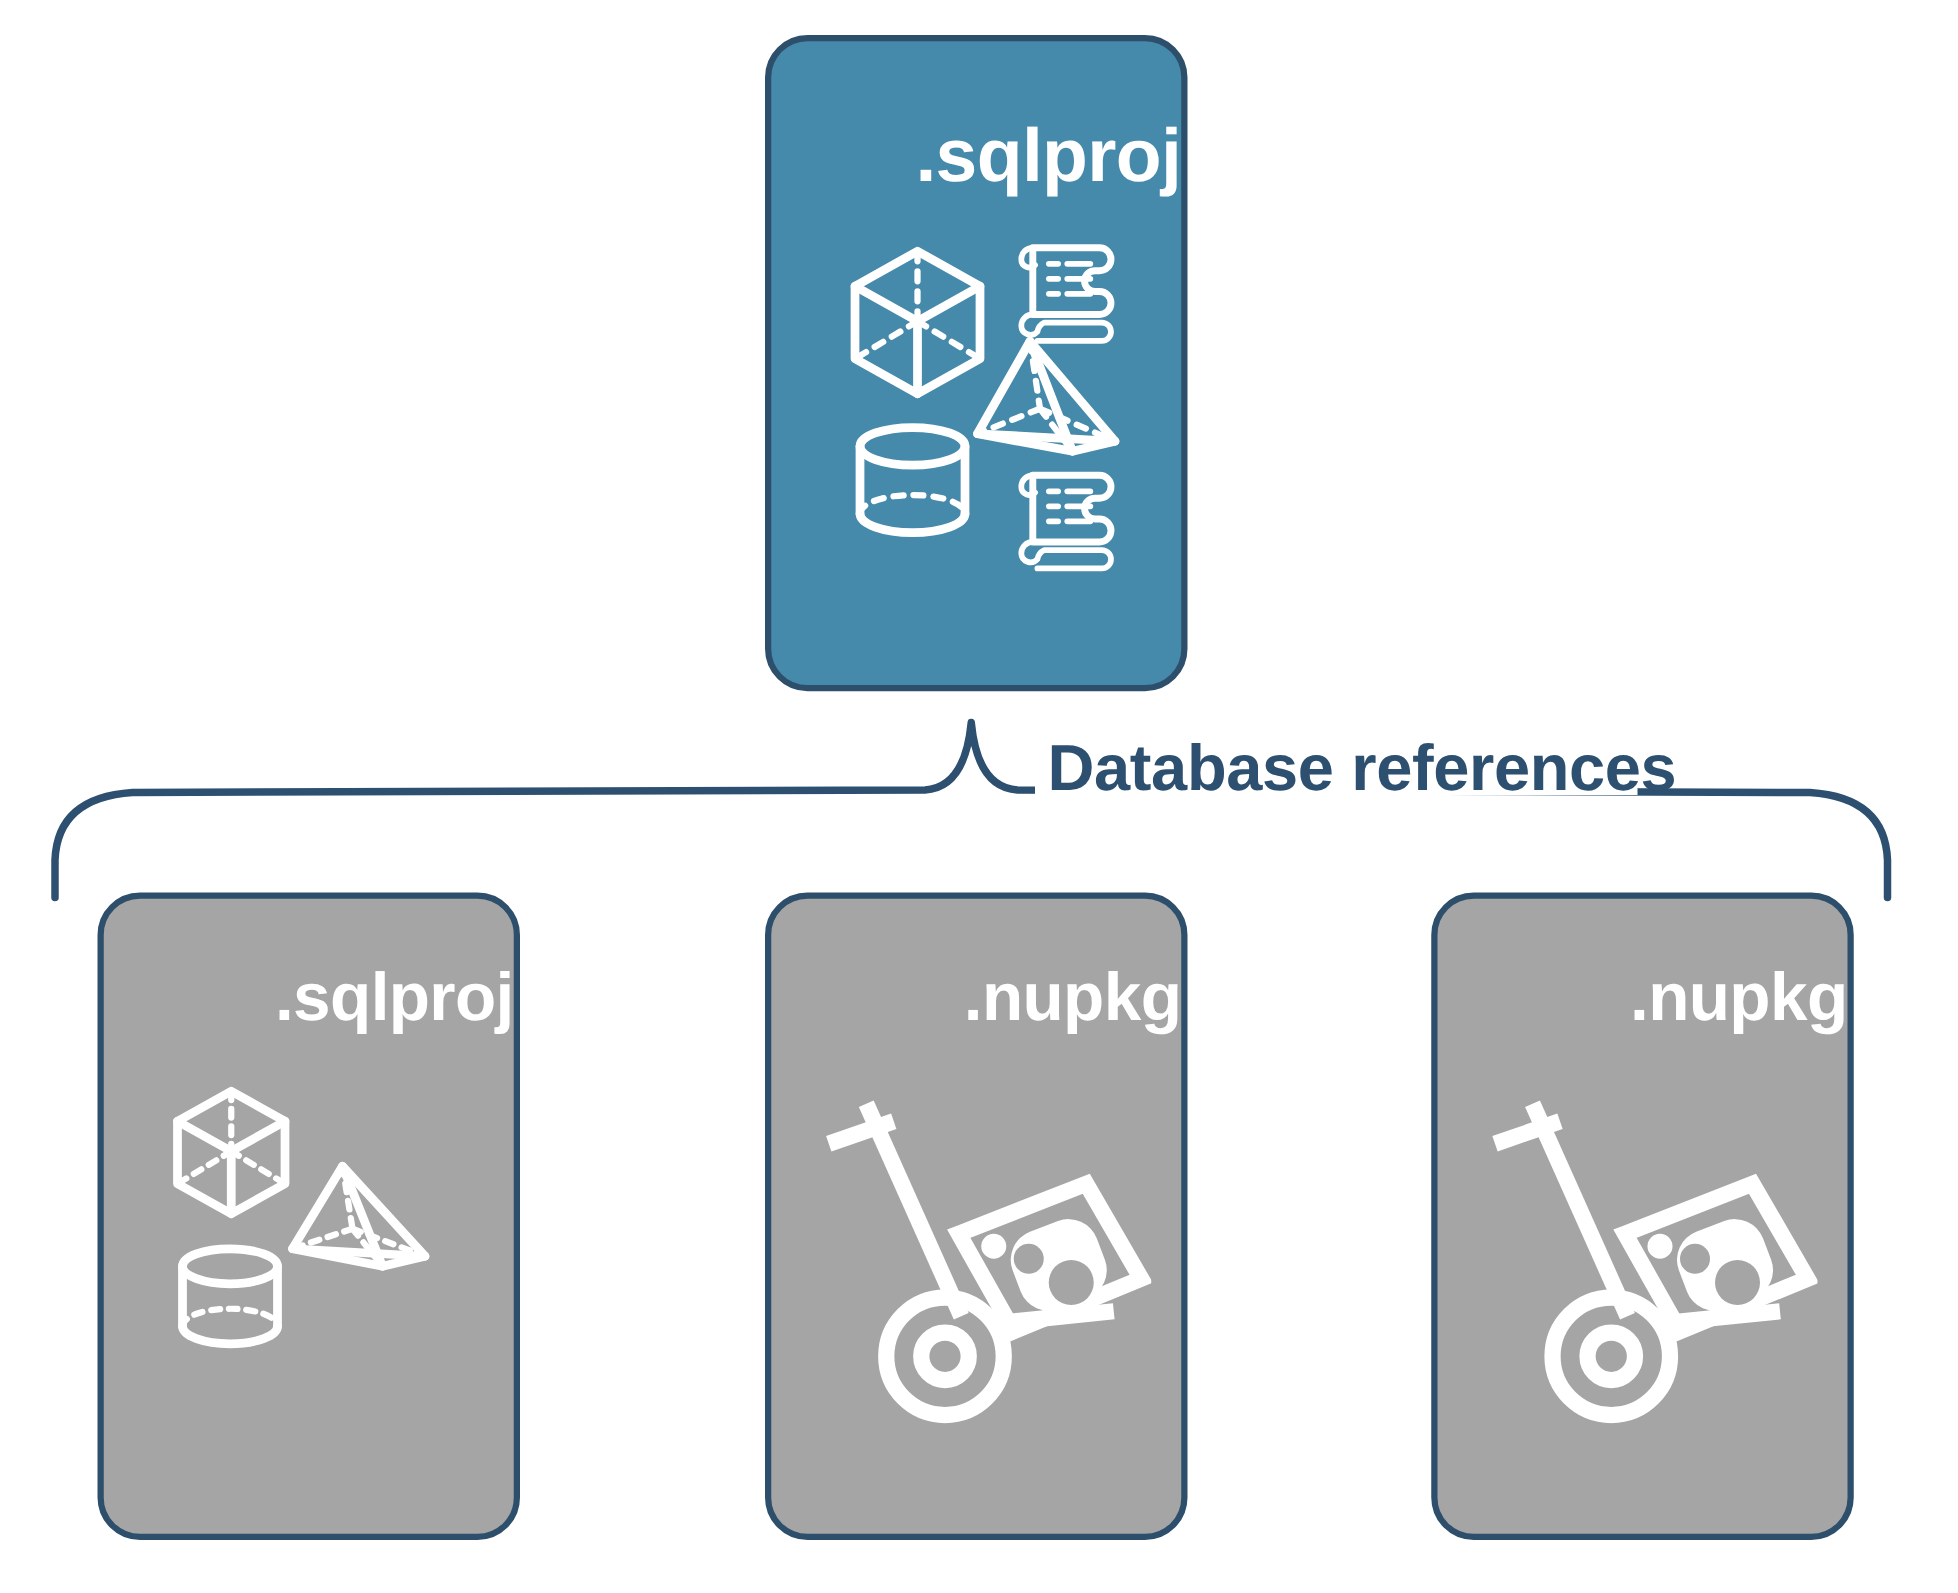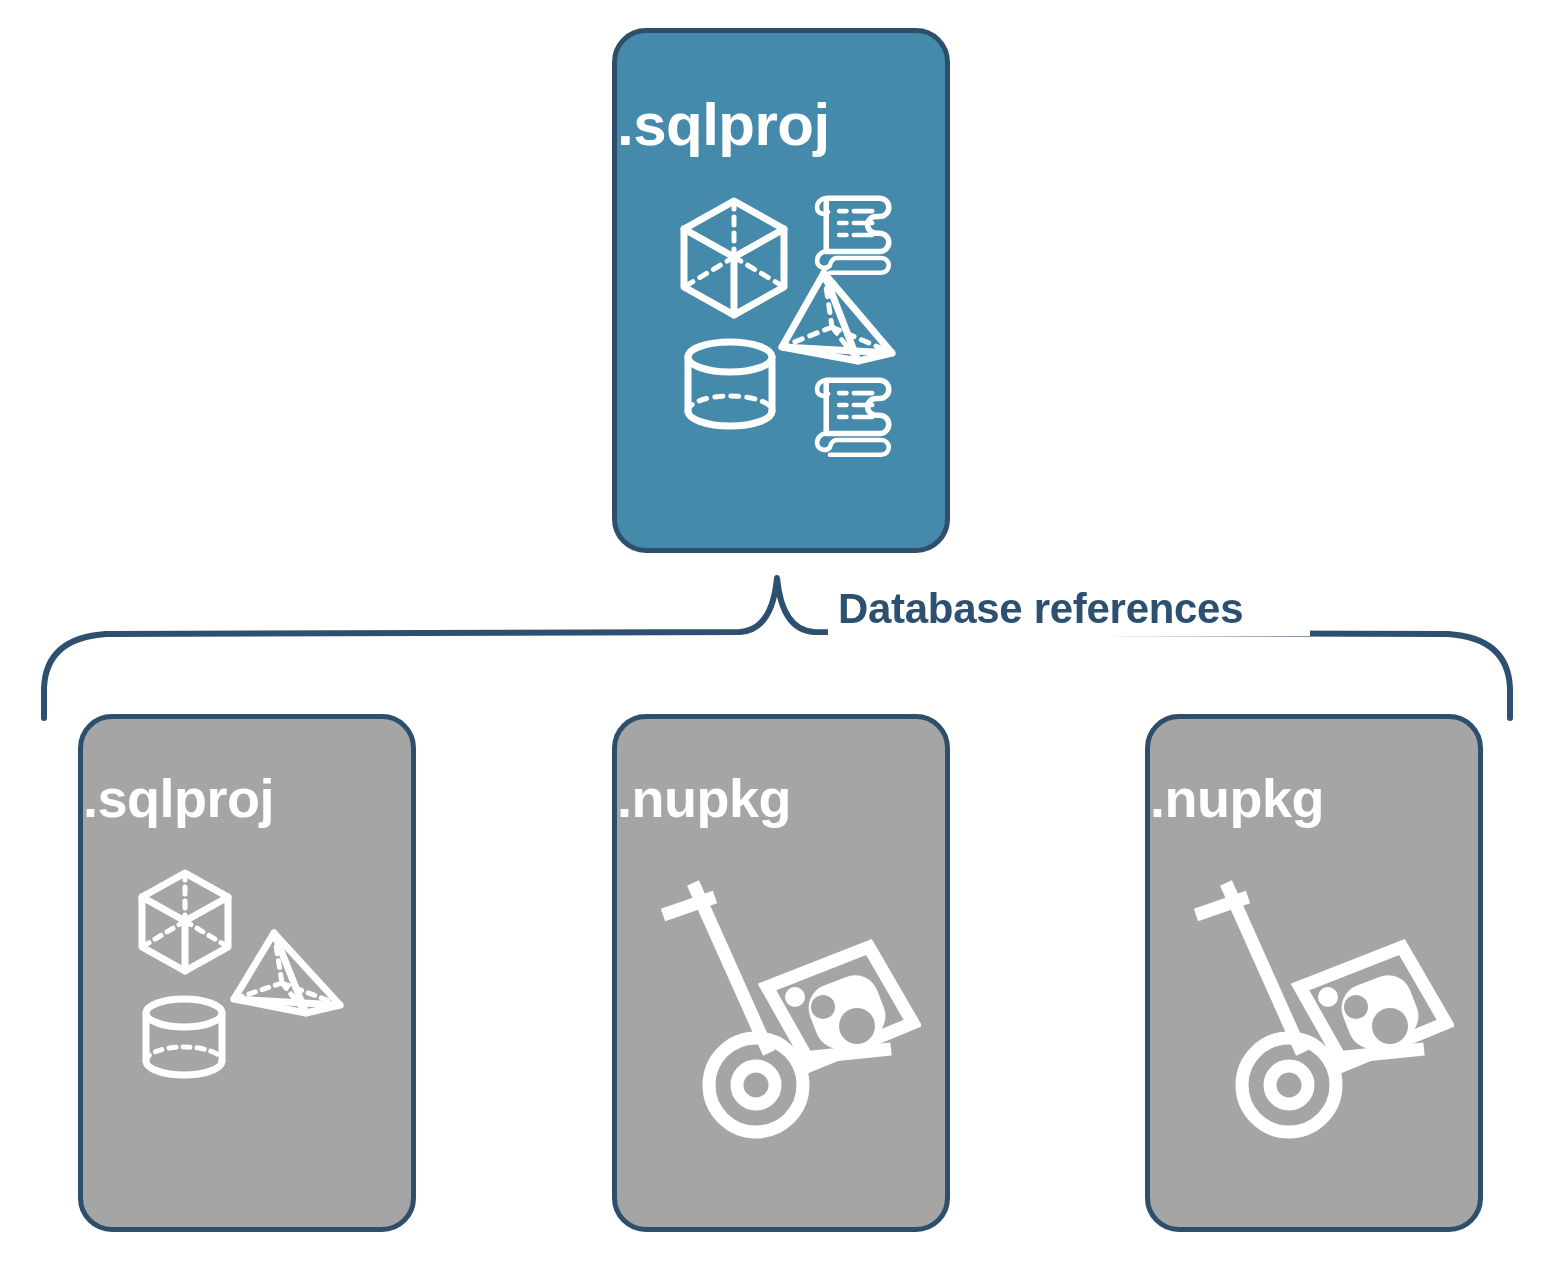--- a/index.html
+++ b/index.html
@@ -30,21 +30,21 @@
   .card-primary {
     background: #4589ab;
   }
   .card-secondary {
     background: #a5a5a5;
   }
   .card-title {
     position: absolute;
     left: 0;
     width: 100%;
-    text-align: left;
+    text-align: right;
     color: #ffffff;
     font-weight: bold;
     letter-spacing: -0.5px;
     line-height: 1;
     user-select: none;
   }
   
   #card-root {
     left: 612px;
     top: 28px;
@@ -96,21 +96,21 @@
     left: 20px;
     top: 560px;
     width: 1526px;
     height: 170px;
     pointer-events: none;
   }
   #brace-label {
     position: absolute;
     left: 838px;
     top: 585px;
-    font-size: 42px;
+    font-size: 52px;
     font-weight: bold;
     color: #2d5070;
     white-space: nowrap;
     letter-spacing: -0.3px;
     user-select: none;
   }
   #brace-label-bg {
     position: absolute;
     left: 828px;
     top: 578px;

